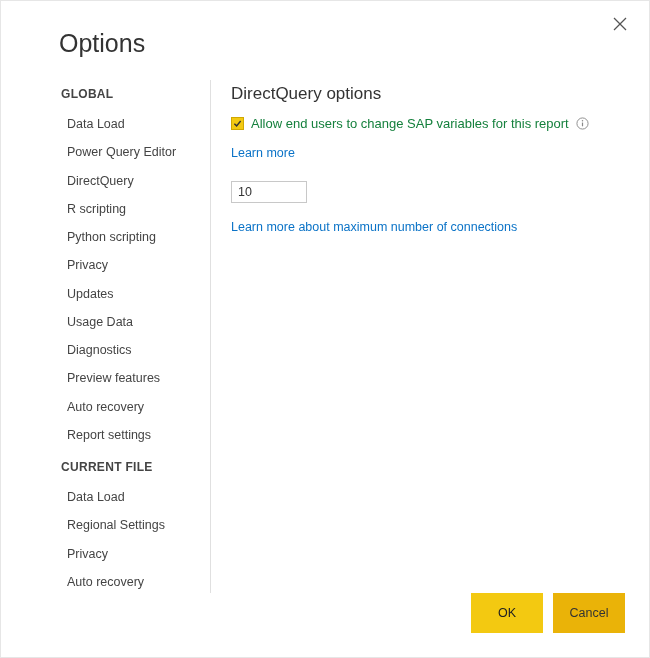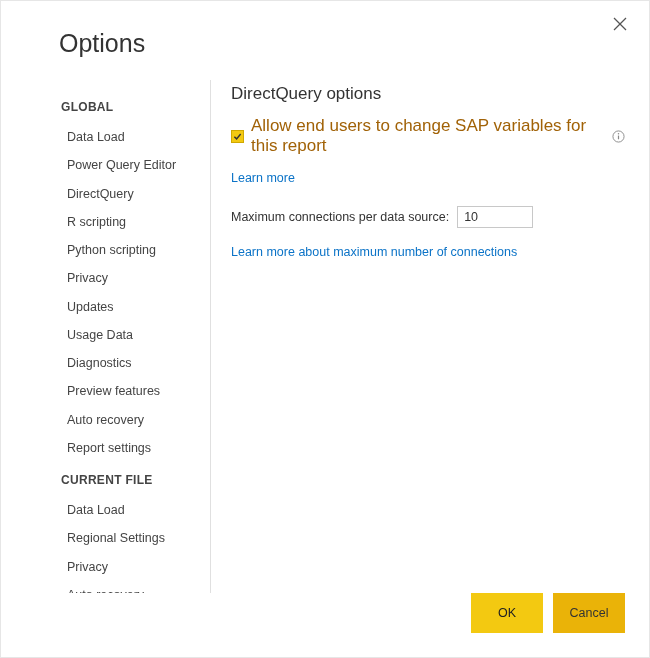--- a/index.html
+++ b/index.html
@@ -50,21 +50,21 @@
       padding-right: 4px;
       padding-top: 4px;
       overflow: hidden;
     }
     .section-header {
       font-size: 12px;
       font-weight: 700;
       color: #444;
       letter-spacing: 0.3px;
       margin-bottom: 10px;
-      margin-top: 16px;
+      margin-top: 3px;
       padding-left: 2px;
     }
     .section-header.later { margin-top: 12px; }
     .nav-item {
       font-size: 12.5px;
       color: #444;
       padding: 5px 8px;
       margin: 0 4px 2px 0;
       cursor: pointer;
       border-radius: 0;
@@ -92,22 +92,22 @@
       background: #f3c911;
       border: 1px solid #d0a800;
       display: inline-flex;
       align-items: center;
       justify-content: center;
       cursor: pointer;
       flex: none;
     }
     .pbi-checkbox svg { width: 9px; height: 9px; }
     .checkbox-label {
-      font-size: 17px;
-      color: #a16207;
+      font-size: 13px;
+      color: #15803d;
     }
     .info-icon {
       width: 13px; height: 13px;
       color: #777;
       flex: none;
     }
     .info-icon svg { width: 13px; height: 13px; display: block; }
     .link {
       font-size: 12.5px;
       color: #0b73c7;
@@ -207,21 +207,20 @@
             <circle cx="7" cy="7" r="6"></circle>
             <line x1="7" y1="6" x2="7" y2="10" stroke-width="1.3"></line>
             <circle cx="7" cy="4" r="0.8" fill="#888" stroke="none"></circle>
           </svg>
         </span>
       </div>
 
       <span class="link">Learn more</span>
 
       <div class="field-row">
-        <span class="field-label">Maximum connections per data source:</span>
         <input class="text-input" type="text" value="10" style="">
       </div>
 
       <span class="link">Learn more about maximum number of connections</span>
     </div>
   </div>
 
   <div class="footer">
     <button class="btn btn-primary">OK</button>
     <button class="btn btn-secondary">Cancel</button>

